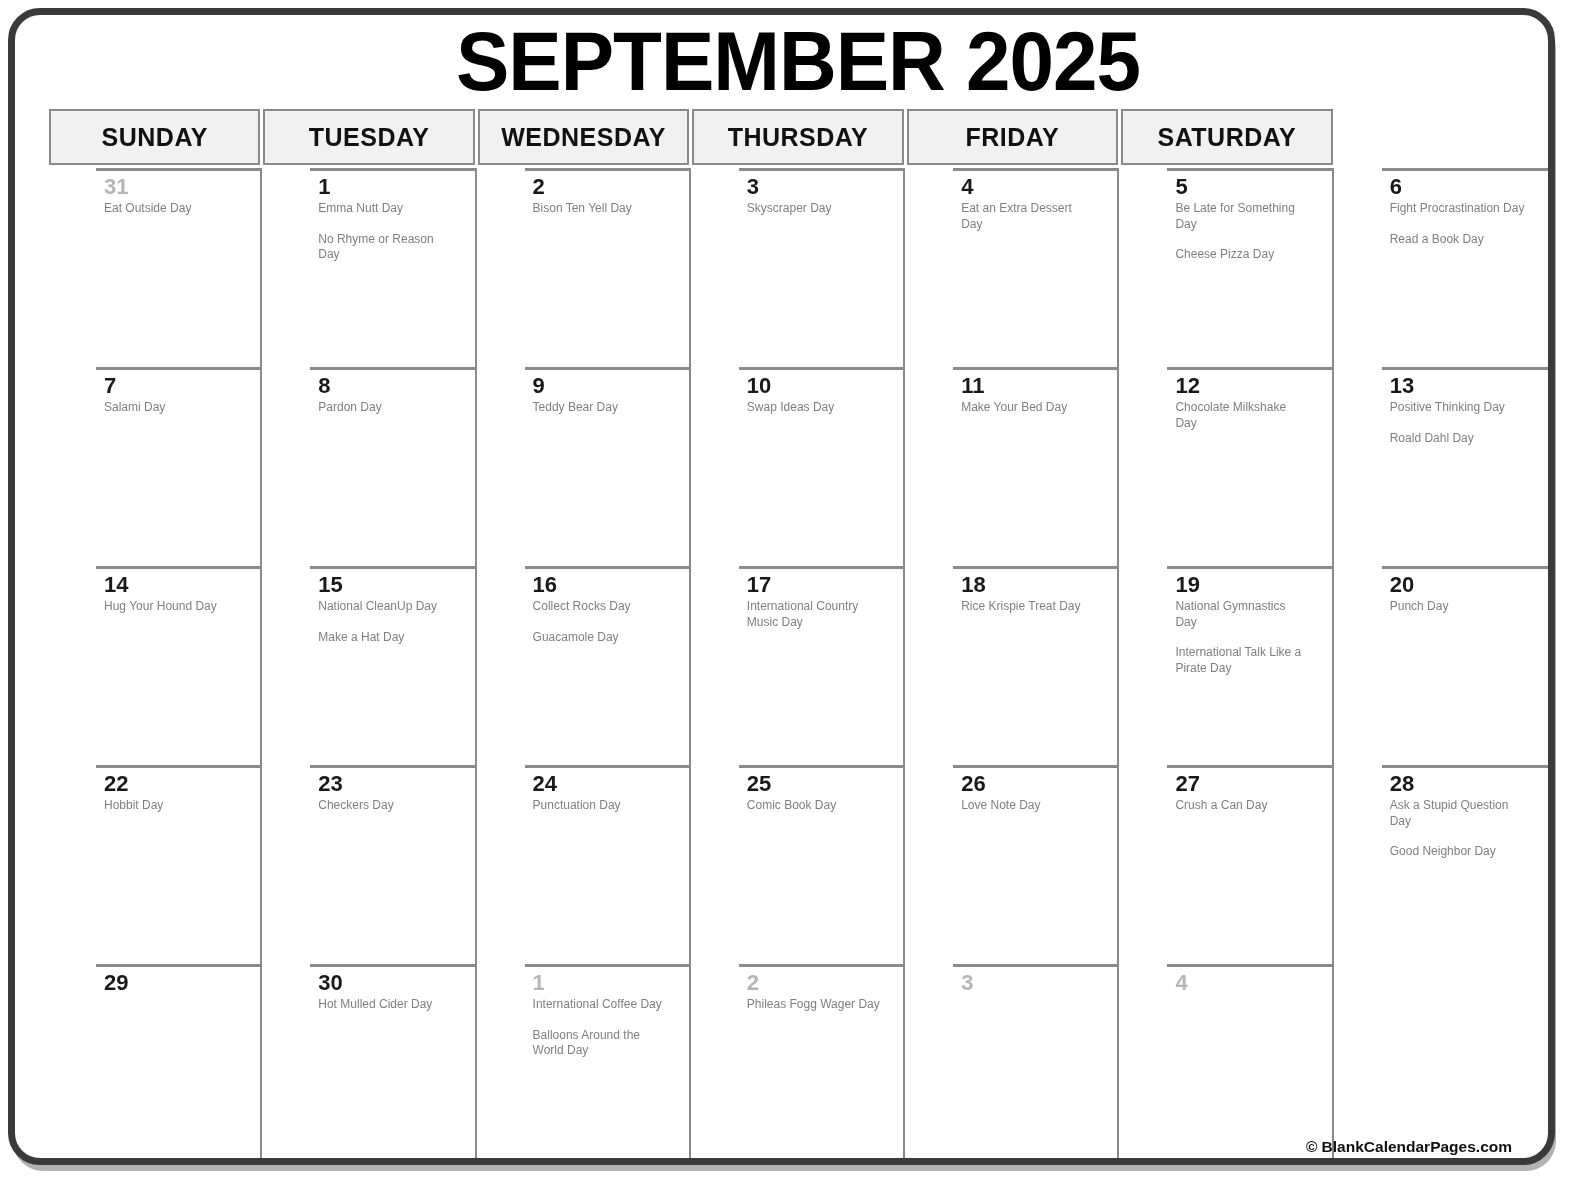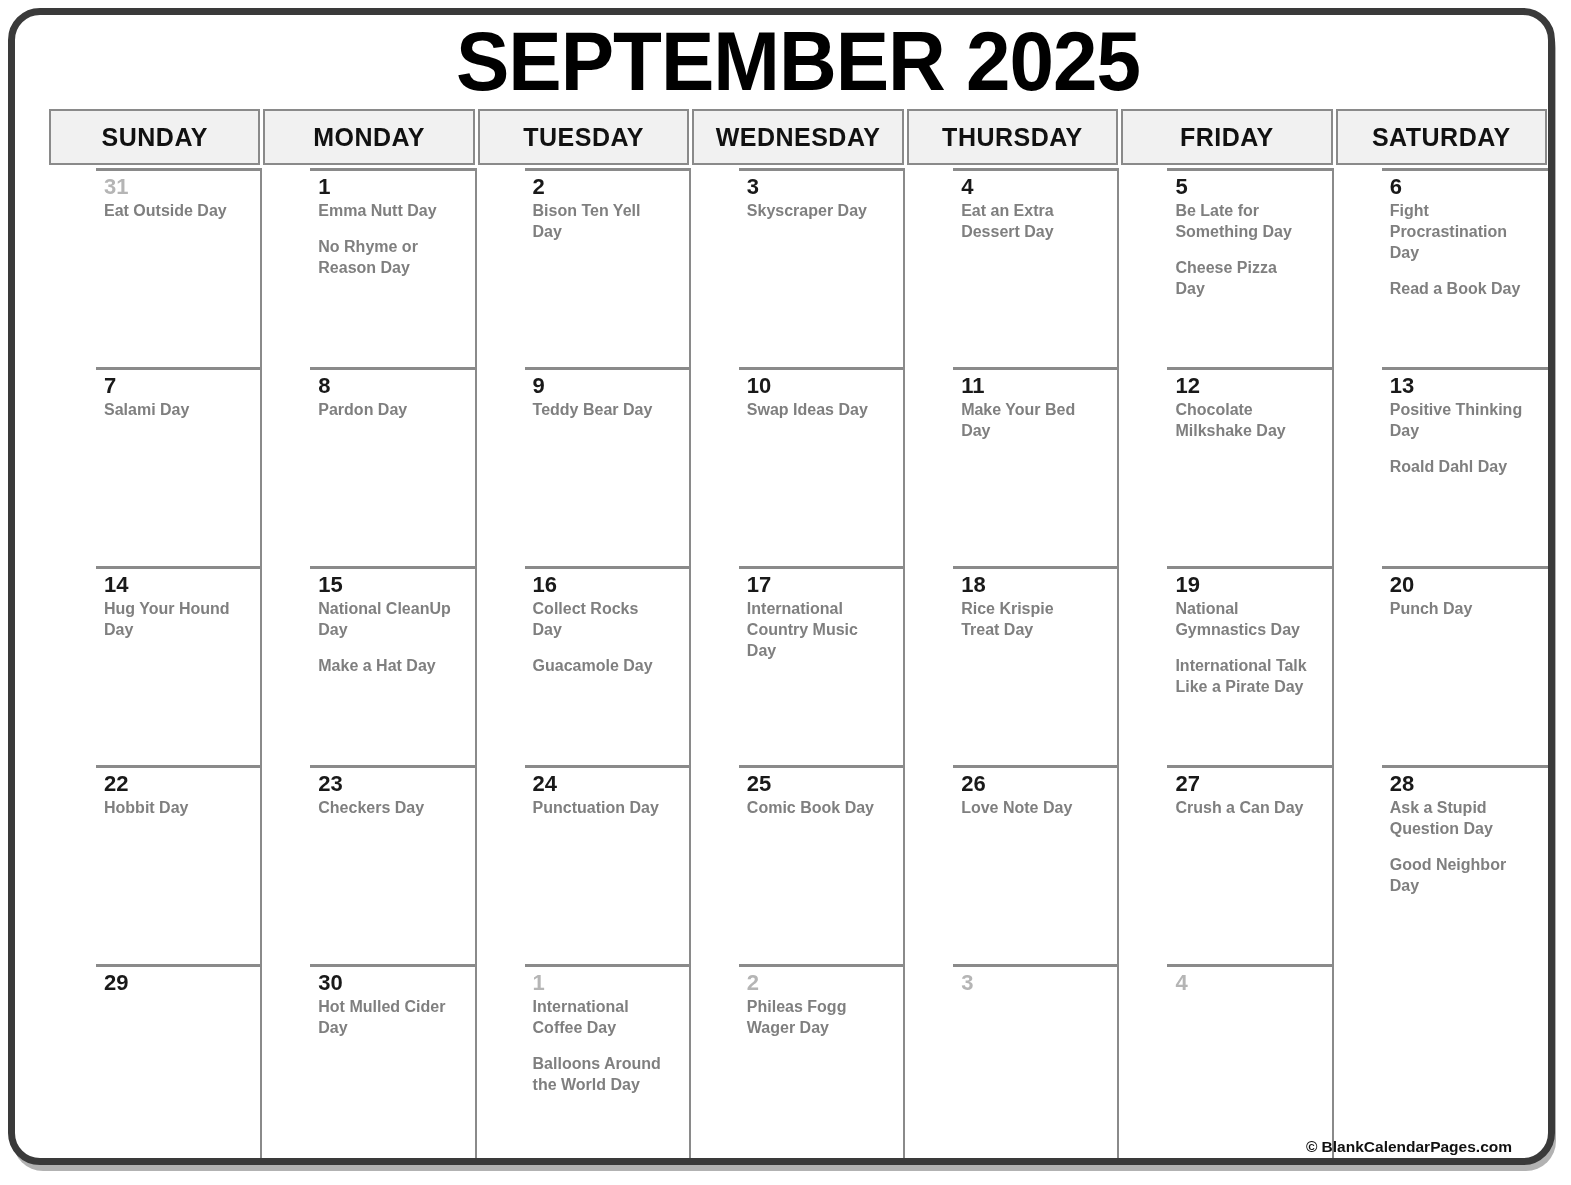--- a/index.html
+++ b/index.html
@@ -81,43 +81,42 @@
     font-weight: bold;
     line-height: 1.15;
     color: #191919;
     margin-bottom: 2px;
   }
   .day-cell.muted .day-number {
     color: var(--muted-color, #b5b5b5);
   }
   .event {
     color: var(--holiday-color, #7f7f7f);
-    font-weight: bold;
-    font-size: 16px;
+    font-weight: normal;
+    font-size: 12px;
     line-height: 1.3;
     margin-bottom: 15px;
     padding-right: 14px;
   }
   .footer {
     position: absolute;
     right: 36px;
     bottom: 2px;
     font-size: 15.5px;
     font-weight: bold;
     color: #111111;
   }
 </style>
 </head>
 <body>
 
 <div class="frame">
   <div class="title">SEPTEMBER 2025</div>
   <div class="weekday-row" id="weekday-row">
       <div class="weekday-cell">SUNDAY</div>
-      <div class="weekday-cell">MONDAY</div>
       <div class="weekday-cell">TUESDAY</div>
       <div class="weekday-cell">WEDNESDAY</div>
       <div class="weekday-cell">THURSDAY</div>
       <div class="weekday-cell">FRIDAY</div>
       <div class="weekday-cell">SATURDAY</div>
     </div>
   <div class="grid" id="calendar-grid">
       <div class="day-cell muted">
         <div class="day-number">31</div>
         <div class="event">Eat Outside Day</div>

